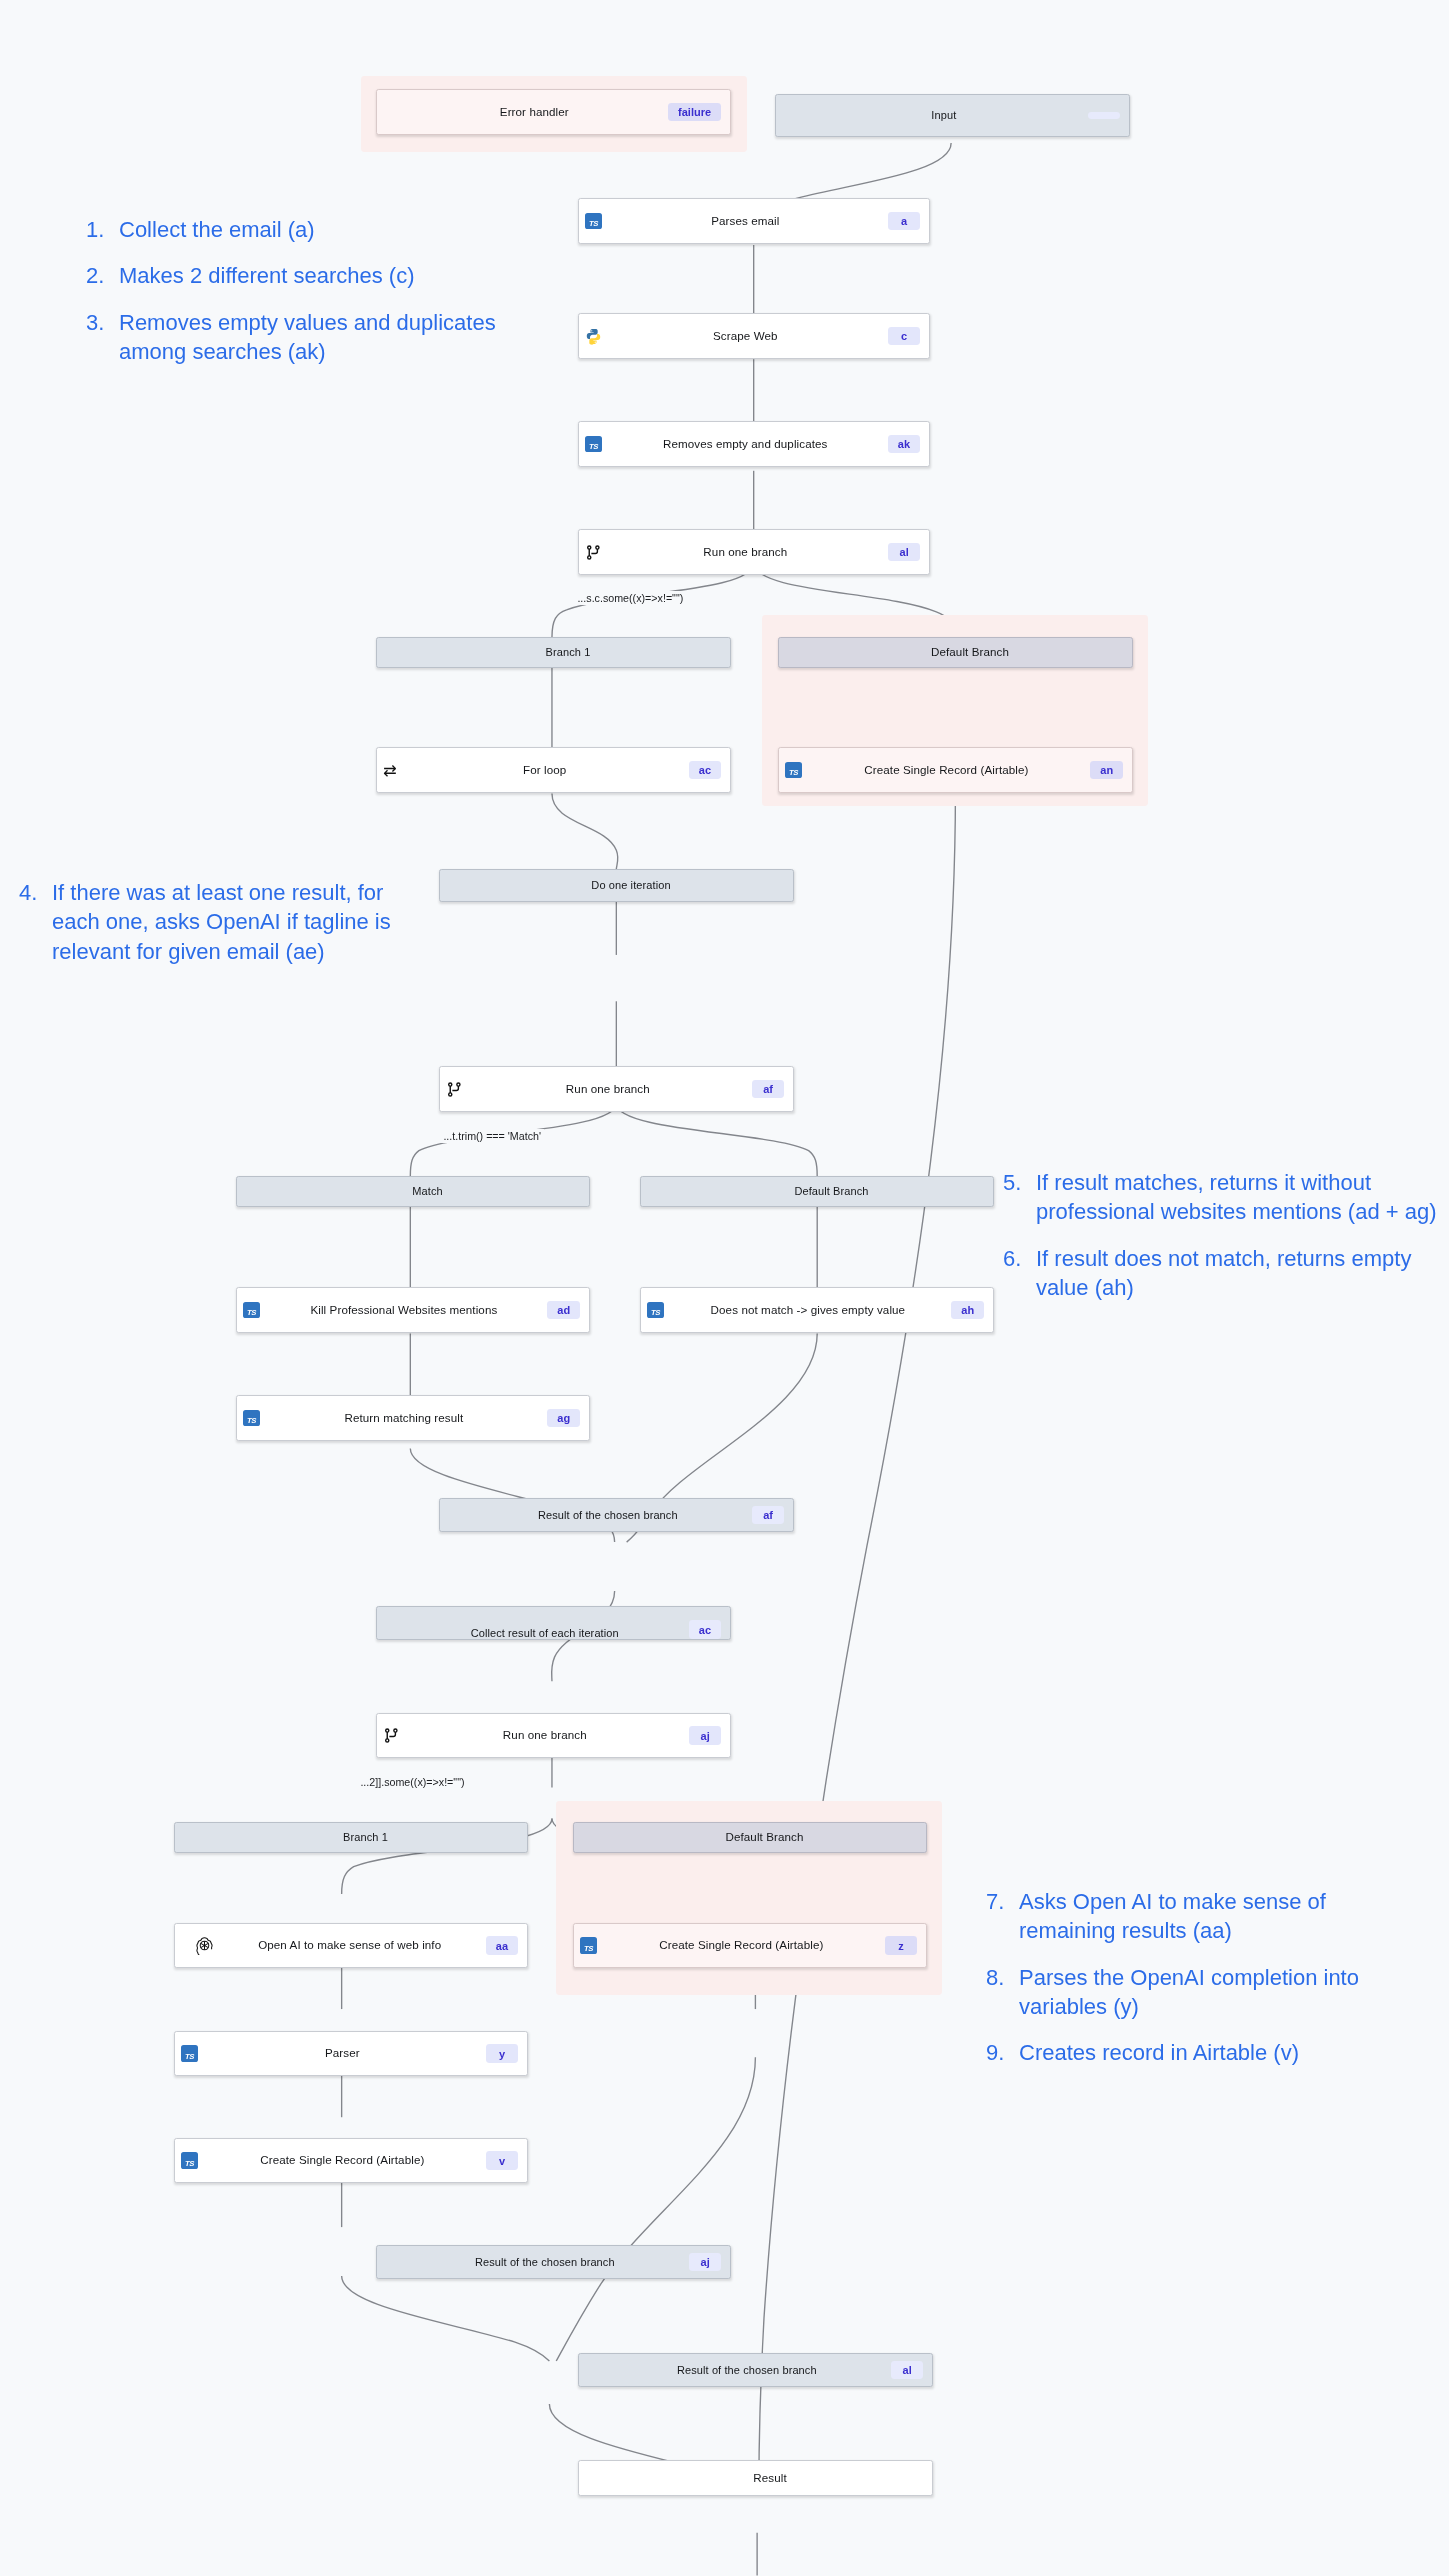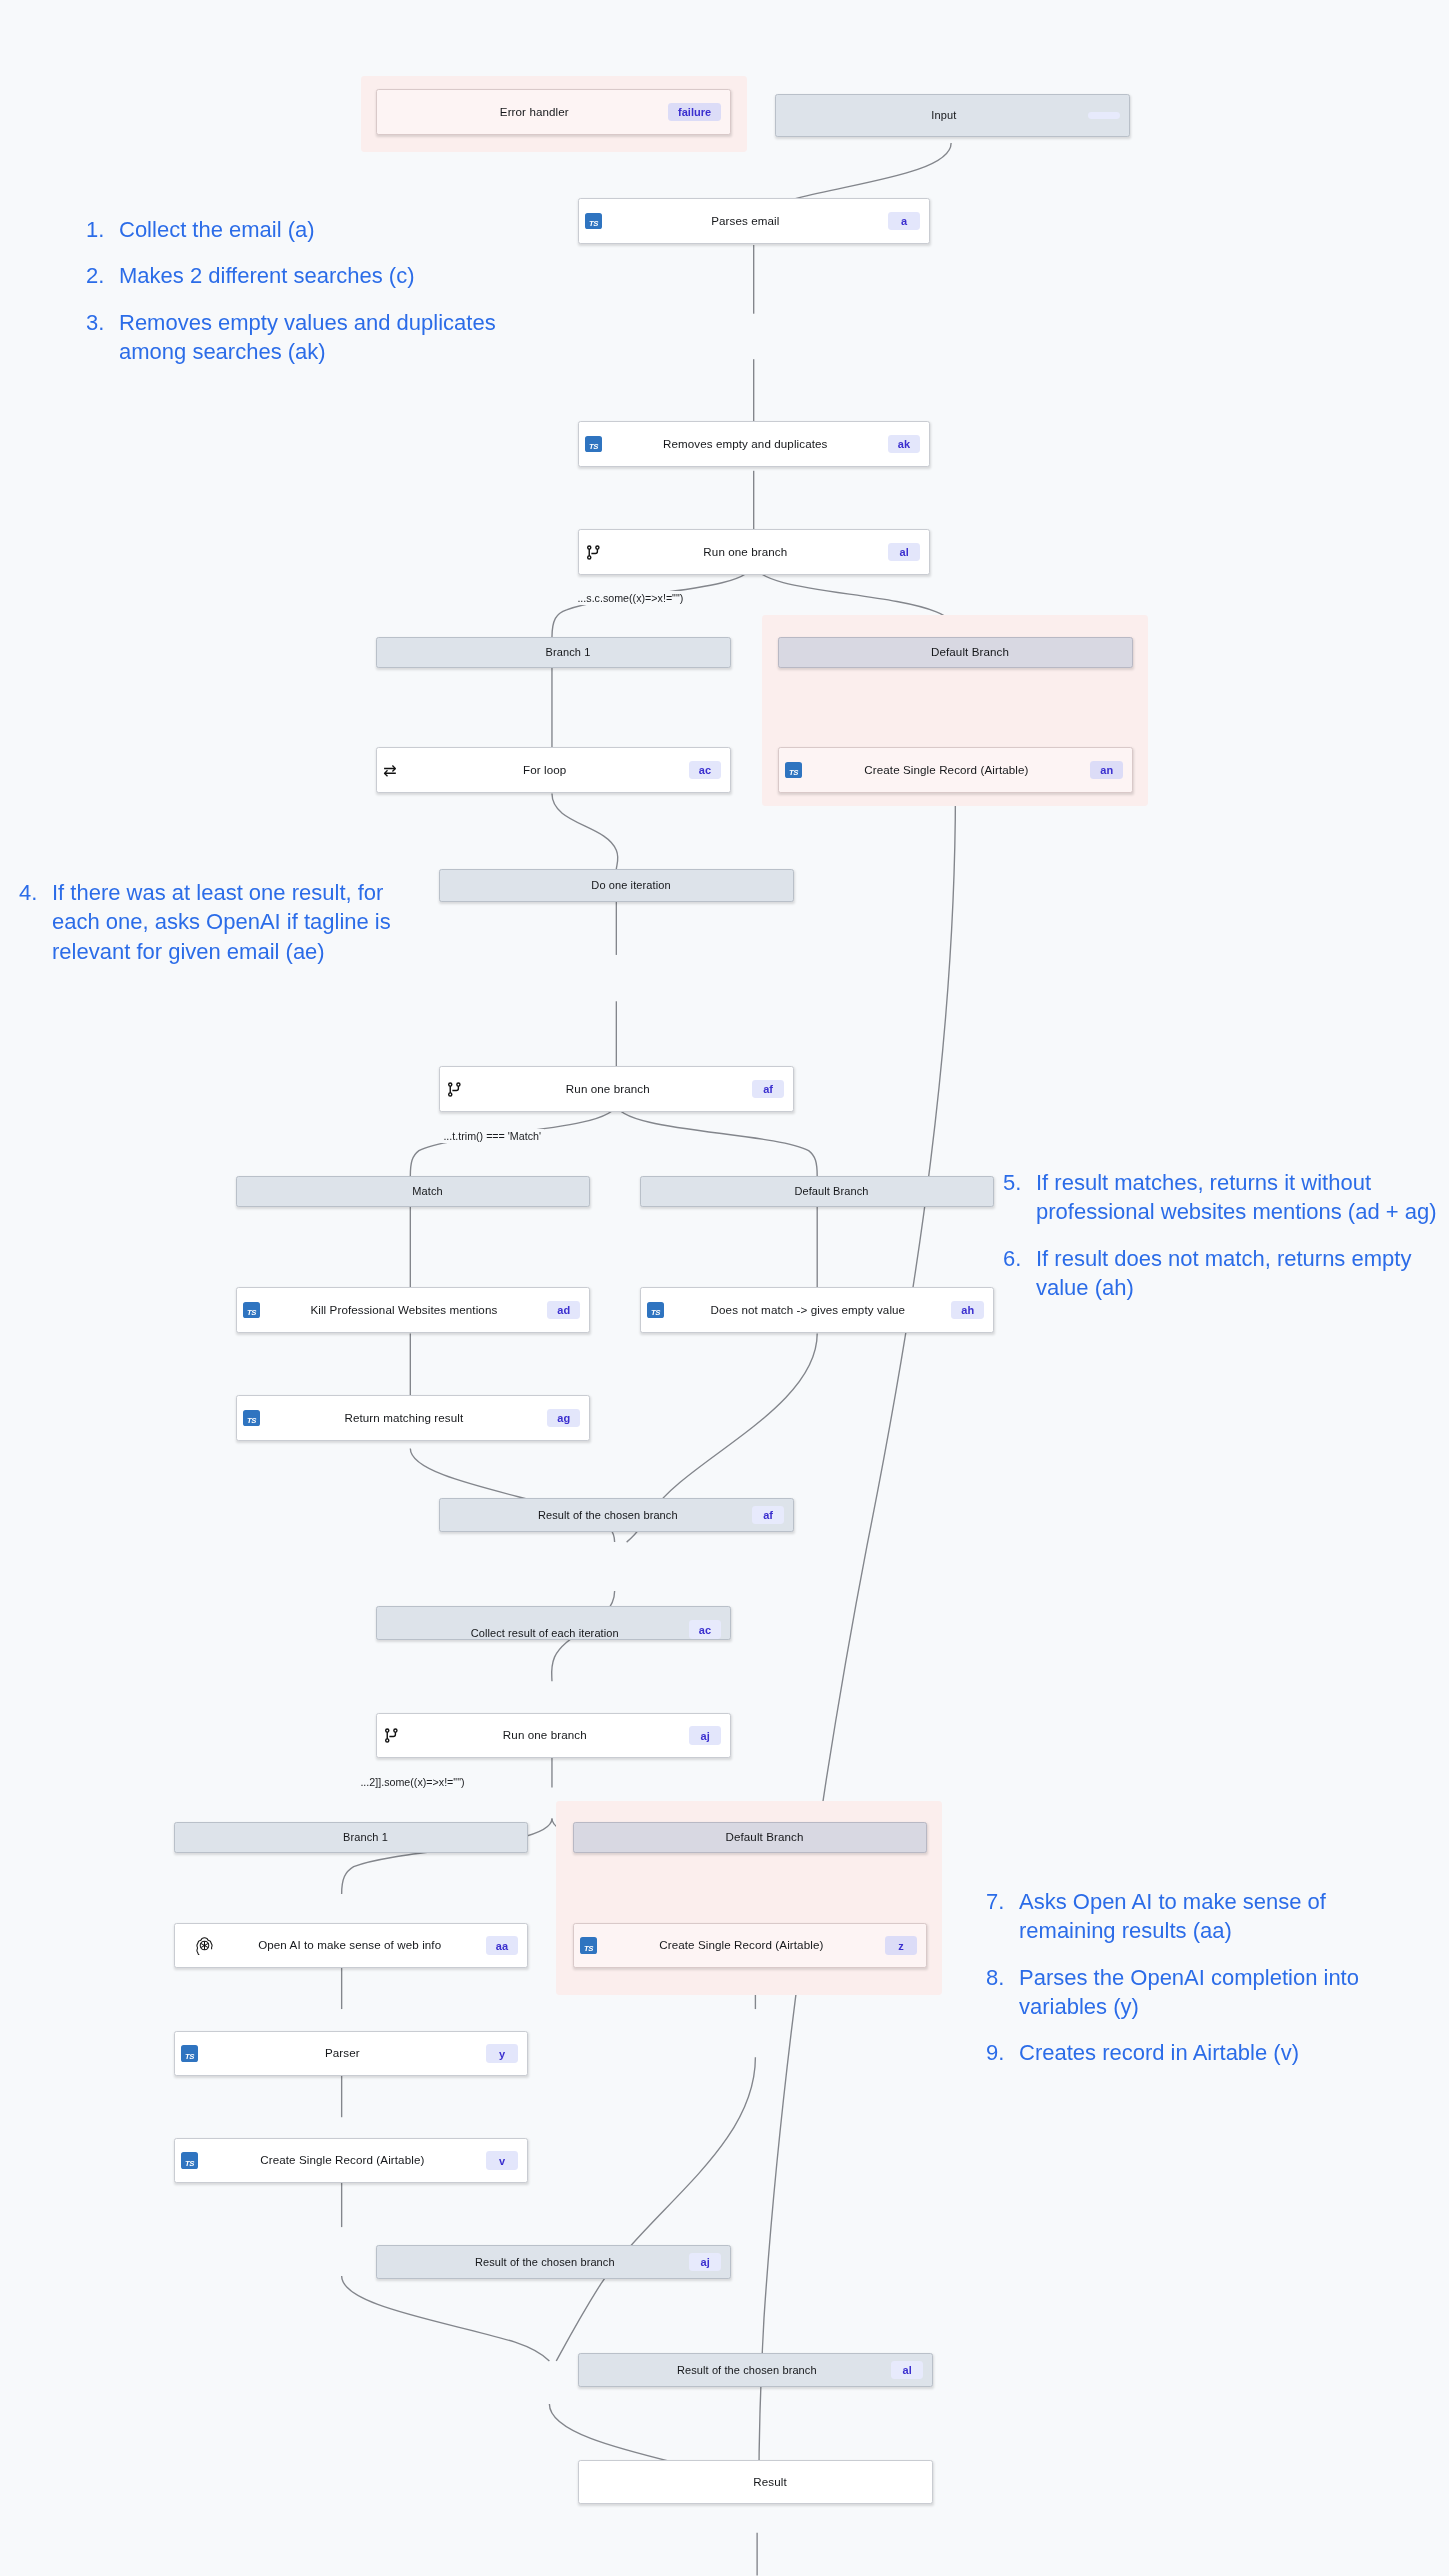--- a/index.html
+++ b/index.html
@@ -181,20 +181,30 @@
   </div>
 
   <div class="node step" style="left:578px;top:198px;width:352px;height:46px;">
     <span class="ic">
         <span class="ts-icon">TS</span>
       </span>
     <span class="lbl">Parses email</span>
     <span class="badge">a</span>
   </div>
 
+  <div class="node step" style="left:578px;top:313px;width:352px;height:46px;">
+    <span class="ic">
+      <svg class="py-icon" viewBox="0 0 24 24">
+        <path d="M11.9 1.5c-2.3 0-4.2.5-4.2 2.4v2.4h4.5v.8H5.9c-2 0-3.4 1.3-3.4 4.3 0 2.9 1.2 4.3 3 4.3h1.6v-2.7c0-2 1.6-3.5 3.6-3.5h4.2c1.7 0 3-1.4 3-3.1V3.9c0-1.8-1.6-2.4-3.9-2.4zM9.5 3.1c.5 0 .9.4.9.9s-.4.9-.9.9-.9-.4-.9-.9.4-.9.9-.9z" fill="#3572A5"></path>
+        <path d="M12.1 22.5c2.3 0 4.2-.5 4.2-2.4v-2.4h-4.5v-.8h6.3c2 0 3.4-1.3 3.4-4.3 0-2.9-1.2-4.3-3-4.3h-1.6v2.7c0 2-1.6 3.5-3.6 3.5H9.1c-1.7 0-3 1.4-3 3.1v3.5c0 1.8 1.6 2.4 3.9 2.4zm2.4-1.6c-.5 0-.9-.4-.9-.9s.4-.9.9-.9.9.4.9.9-.4.9-.9.9z" fill="#FFD43B"></path>
+      </svg>
+    </span>
+    <span class="lbl">Scrape Web</span>
+    <span class="badge">c</span>
+  </div>
 
   <div class="node step" style="left:578px;top:421px;width:352px;height:46px;">
     <span class="ic">
         <span class="ts-icon">TS</span>
       </span>
     <span class="lbl">Removes empty and duplicates</span>
     <span class="badge">ak</span>
   </div>
 
   <div class="node step" style="left:578px;top:529px;width:352px;height:46px;">
@@ -381,21 +391,21 @@
     <span class="lbl">Result of the chosen branch</span>
     <span class="badge">aj</span>
   </div>
 
   <div class="node flow" style="left:578px;top:2353px;width:355px;height:34px;">
     <span class="ic"></span>
     <span class="lbl">Result of the chosen branch</span>
     <span class="badge">al</span>
   </div>
 
-  <div class="node plain nobadge" style="left:578px;top:2460px;width:355px;height:44px;">
+  <div class="node plain nobadge" style="left:578px;top:2460px;width:355px;height:36px;">
     <span class="ic"></span>
     <span class="lbl">Result</span>
 
   </div>
 
   <div class="anno" style="left:86px;top:215px;width:429px;">
     <ol>
       <li>
           <span class="num">1.</span>
           <span class="txt">Collect the email (a)</span>

